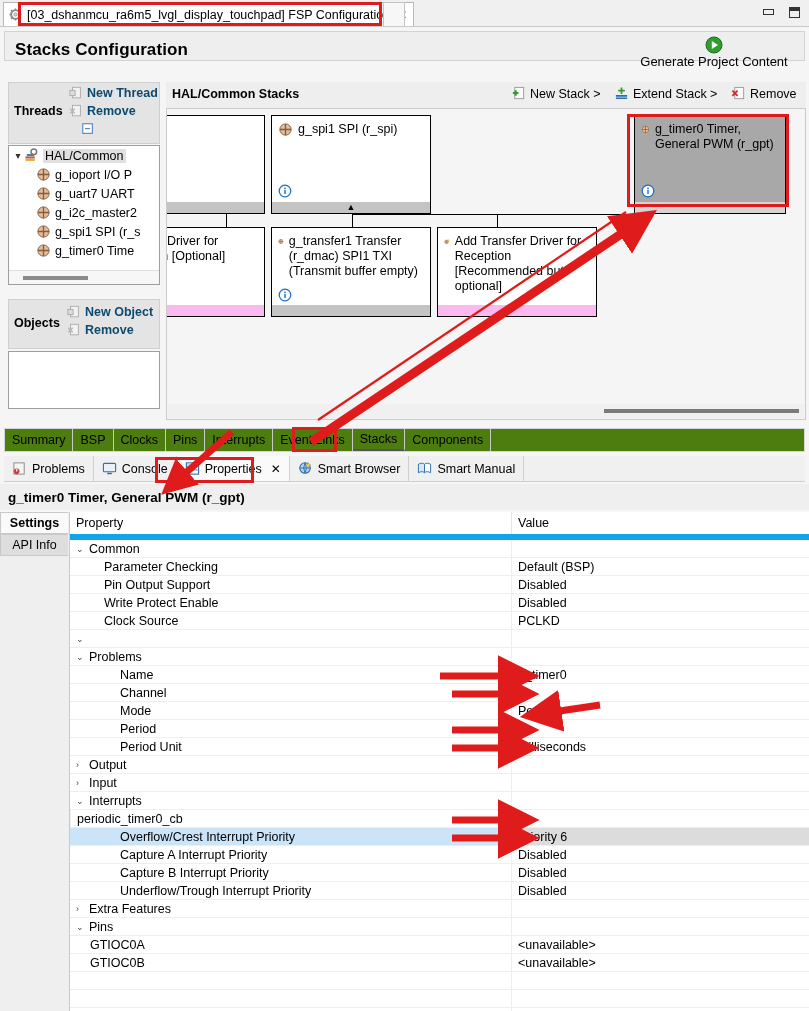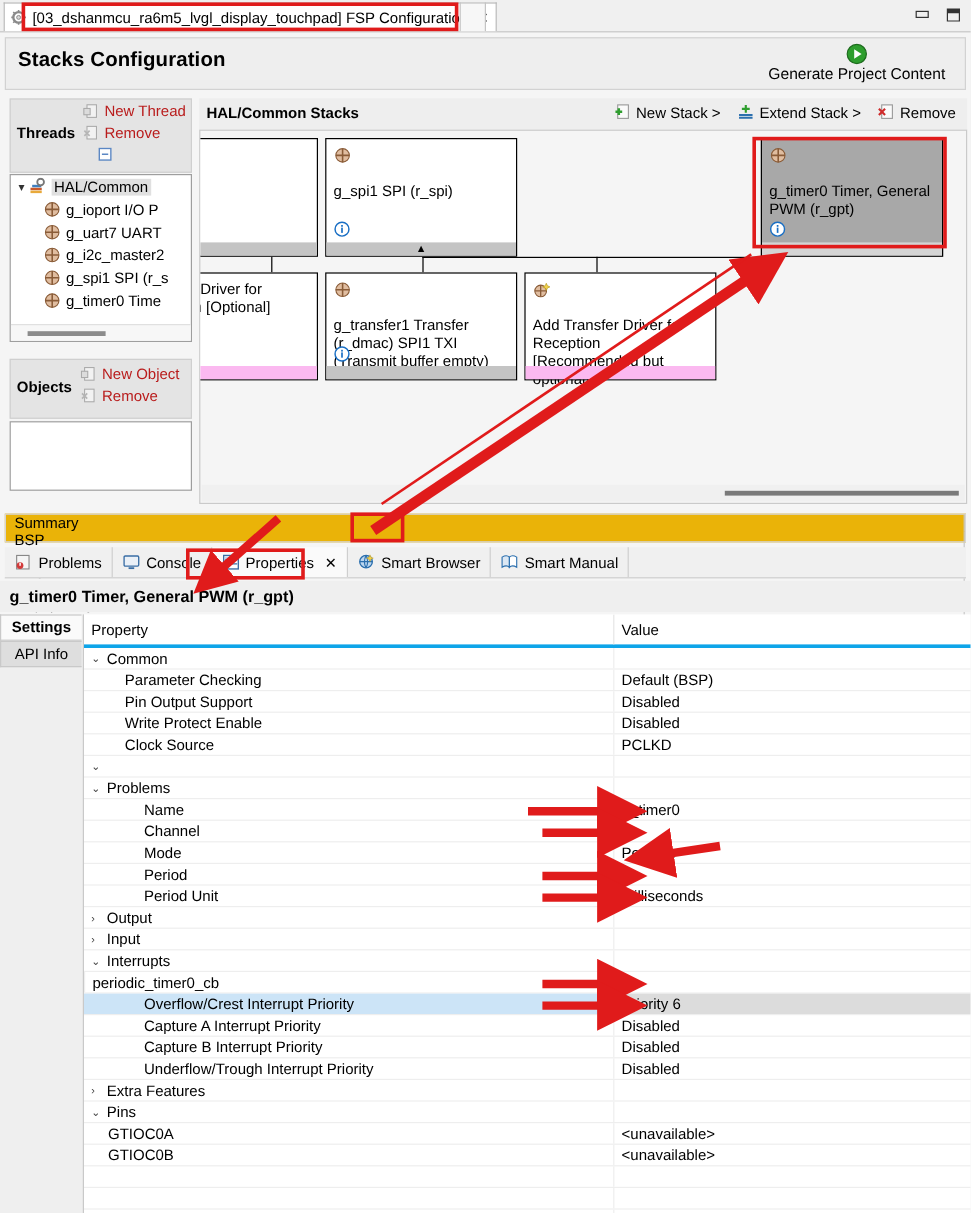--- a/index.html
+++ b/index.html
@@ -31,41 +31,41 @@
   }
   .gearico { width: 13px; height: 13px; flex: 0 0 13px; }
 
   .wbtns { position: absolute; right: 4px; top: 3px; display: flex; gap: 4px; align-items: center;}
   .wbtn { width: 22px; height: 18px; display: flex; align-items: center; justify-content: center; }
   .wmin { width: 11px; height: 6px; border: 1.5px solid #333; }
   .wmax { width: 11px; height: 11px; border: 1.5px solid #333; border-top-width: 4px; }
 
   
   .titlestrip {
-    position: absolute; left: 4px; top: 31px; width: 801px; height: 44px;
+    position: absolute; left: 4px; top: 31px; width: 801px; height: 30px;
     background: #eeeeee; border: 1px solid #d2d2d2;
   }
   .pagetitle {
     position: absolute; left: 10px; top: 8px;
     font-size: 17px; font-weight: bold; letter-spacing: .1px;
   }
   .genbtn {
     position: absolute; right: 6px; top: 2px; width: 168px;
     text-align: center; cursor: pointer;
   }
   .genbtn .lbl { font-size: 13px; margin-top: 0px; }
   .playico { display: block; margin: 2px auto 0; }
 
   
   .leftcol { position: absolute; left: 8px; top: 82px; width: 152px; }
   .panelhdr {
     background: #e4e4e4; border: 1px solid #cfcfcf; height: 62px; position: relative;
   }
   .panelhdr .ptitle { position: absolute; left: 5px; top: 21px; font-weight: bold; font-size: 12.5px; }
-  .pbtn { position: absolute; display: flex; align-items: center; gap: 4px; color: #b91c1c; font-size: 12.5px; white-space: nowrap;}
+  .pbtn { position: absolute; display: flex; align-items: center; gap: 4px; color: #0c4a6e; font-size: 12.5px; white-space: nowrap; font-weight: bold;}
   .pbtn.b1 { left: 60px; top: 3px; }
   .pbtn.b2 { left: 60px; top: 21px; }
   .pbtn.b3 { left: 72px; top: 39px; }
   .pico { width: 14px; height: 14px; flex: 0 0 14px; }
 
   .treebox {
     border: 1px solid #9e9e9e; background: #fff; height: 140px; position: relative;
     margin-top: 1px; overflow: hidden;
   }
   .trow { display: flex; align-items: center; height: 19px; font-size: 12.5px; white-space: nowrap; }
@@ -89,36 +89,36 @@
   .stackshdr .sttl { position: absolute; left: 6px; top: 5px; font-weight: bold; font-size: 12.5px; }
   .sbtn { position: absolute; top: 4px; display: flex; align-items: center; gap: 4px; font-size: 12.5px; cursor: pointer; white-space: nowrap;}
   .sbtn .pico { width: 15px; height: 15px; flex: 0 0 15px; }
 
   .canvas {
     position: absolute; left: 0; top: 26px; width: 640px; height: 312px;
     background: #f5f5f5; border: 1px solid #cacaca; overflow: hidden;
   }
   .stackbox { position: absolute; background: #fff; border: 1px solid #000; }
   .stackbox .inner { position: relative; height: calc(100% - 11px); padding: 6px 6px 0 6px; }
-  .stackbox .bname { display: flex; gap: 15px; font-size: 12.5px; line-height: 15px; flex-direction: column; }
+  .stackbox .bname { display: flex; gap: 5px; font-size: 12.5px; line-height: 15px; }
   .stackbox .footbar { position: absolute; left: 0; bottom: 0; height: 11px; width: 100%; background: #c4c4c4; }
   .stackbox .footbar.pink { background: #fbb9f0; }
   .stackbox.selected { background: #a8a8a8; }
   .stackbox.selected .footbar { background: #d4d4d4; }
   .infoico { position: absolute; left: 6px; bottom: 4px; }
   .upmark { position: absolute; left: 50%; bottom: 0px; transform: translateX(-50%); font-size: 9px; line-height: 11px; }
   .connector { position: absolute; background: #000; }
 
   .hscroll { position: absolute; left: 1px; bottom: 1px; width: 636px; height: 14px; background: #f0f0f0; }
   .hthumb { position: absolute; right: 5px; top: 5px; width: 195px; height: 4px; background: #7a7a7a; }
 
   
   .cfgtabs {
     position: absolute; left: 4px; top: 428px; width: 801px; height: 24px;
-    background: #eab308; border: 1px solid #d5d5d5; display: flex; align-items: stretch; flex-direction: column;
+    background: #4d7c0f; border: 1px solid #d5d5d5; display: flex; align-items: stretch;
   }
   .cfgtab {
     padding: 0 7px; display: flex; align-items: center; font-size: 12.5px;
     border-right: 1px solid #c9c9c9; cursor: pointer; white-space: nowrap;
   }
   .cfgtab.active { font-weight: normal; border-bottom: 2px solid #555; }
 
   .viewtabs {
     position: absolute; left: 4px; top: 456px; width: 801px; height: 26px;
     background: #f0f0f0; border-bottom: 1px solid #cfcfcf; display: flex; align-items: stretch;
@@ -142,21 +142,21 @@
     width: 68px; height: 22px; display: flex; align-items: center; justify-content: center;
     font-size: 12.5px; cursor: pointer;
   }
   .ptab.active { background: #fafafa; font-weight: bold; border: 1px solid #c9c9c9; border-right: none; }
   .ptab.inactive { background: #dedede; border: 1px solid #c9c9c9; border-right: none; }
 
   .proptable { position: absolute; left: 70px; top: 512px; width: 739px; height: 499px; background: #fff; overflow: hidden; }
   .prow { display: flex; height: 18px; align-items: center; border-bottom: 1px solid #eeeeee; font-size: 12.5px; }
   .prow .pcol { width: 441px; padding-left: 6px; display: flex; align-items: center; height: 100%; overflow: hidden; white-space: nowrap;}
   .prow .vcol { flex: 1; padding-left: 6px; border-left: 1px solid #eeeeee; height: 100%; display: flex; align-items: center; white-space: nowrap;}
-  .prow.header { height: 28px; border-bottom: 3px solid #0ea5e9; }
+  .prow.header { height: 28px; border-bottom: 6px solid #0ea5e9; }
   .prow.header .pcol, .prow.header .vcol { border-left: none; }
   .prow.header .vcol { border-left: 1px solid #e5e5e5; }
   .prow.sel .pcol { background: #cce4f7; }
   .prow.sel .vcol { background: #dcdcdc; }
   .twisty { width: 13px; flex: 0 0 13px; font-size: 9px; color: #444; display:inline-block;}
   .indent0 { padding-left: 4px; }
   .indent1 { padding-left: 18px; }
   .indent2 { padding-left: 32px; }
   .lbl-i0 { margin-left: 0; }
   .lbl-i1 { margin-left: 14px; }

